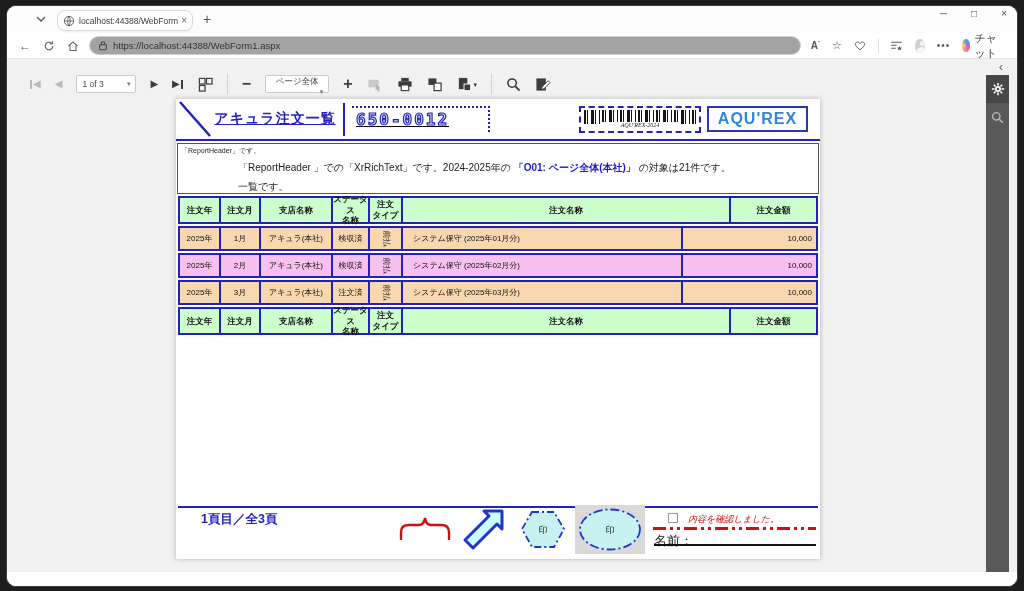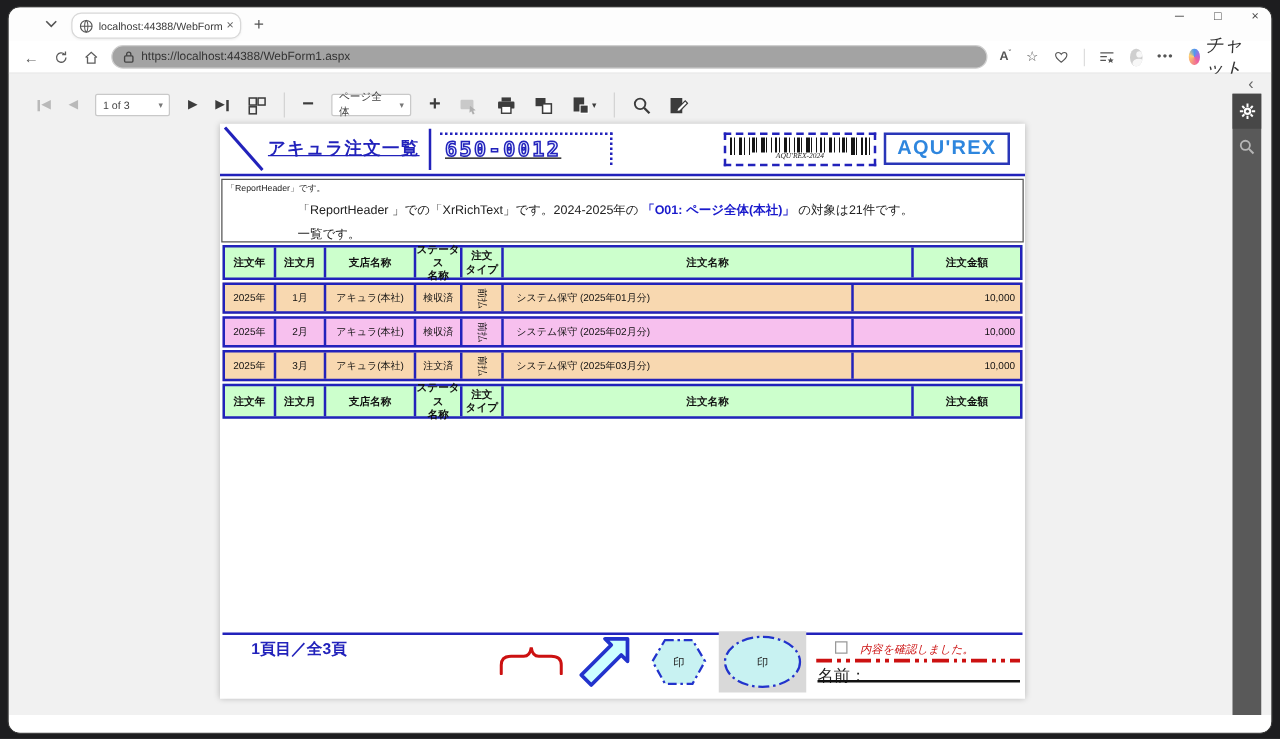--- a/index.html
+++ b/index.html
@@ -31,34 +31,34 @@
   .readaloud { font-size:10px; font-weight:bold; color:#555; }
   .star { font-size:11px; color:#555; }
   .vr { width:1px; height:14px; background:#ddd; }
   .avatar { width:14px; height:14px; border-radius:50%; background:#cfcfcf; position:relative; overflow:hidden; }
   .avatar::before { content:""; position:absolute; left:4.5px; top:2px; width:5px; height:5px; border-radius:50%; background:#f7f7f7; }
   .avatar::after { content:""; position:absolute; left:2px; top:8px; width:10px; height:7px; border-radius:50%; background:#f7f7f7; }
   .more { letter-spacing:1px; font-size:10px; color:#555; }
   .copilot { display:flex; align-items:center; gap:4px; margin-right:14px; cursor:pointer; }
   .copilot-orb { width:13px; height:13px; border-radius:50%;
                  background:conic-gradient(#4e9af1,#b465da,#ee609c,#f7a37b,#ffd26f,#4e9af1); }
-  .copilot-label { font-size:15px; color:#333;font-style:italic; }
+  .copilot-label { font-size:11px; color:#333; }
 
   
   .viewer { position:relative; height:513px; background:#f1f1f1; }
   .vtoolbar { position:absolute; left:0; top:8px; height:34px; display:flex; align-items:center; padding-left:22px; }
   .tbtn { color:#3c3c3c; font-size:10px; margin-right:14px; cursor:pointer; display:inline-flex; align-items:center; line-height:1; }
   .tbtn.disabled { color:#b9b9b9; }
   .tbtn .bar { display:inline-block; width:2px; height:9px; background:currentColor; margin:0 1px; }
   .tbtn.big { font-size:16px; font-weight:bold; }
   .combo { height:18px; background:#fff; border:1px solid #c9c9c9; border-radius:2px; display:flex;
            align-items:center; font-size:8.5px; color:#444; padding:0 5px; margin-right:14px; cursor:pointer; }
   .combo i { font-style:normal; color:#777; font-size:7px; margin-left:auto; padding-left:6px; }
   .combo.pg { width:60px; }
-  .combo.zm { width:64px; }
+  .combo.zm { width:64px;flex-direction:column; }
   .sep { width:1px; height:20px; background:#d4d4d4; margin-right:14px; }
   .caret-mini { font-size:7px; color:#3c3c3c; margin-left:2px; }
 
   .collapse { position:absolute; right:14px; top:0px; font-size:13px; color:#666; cursor:pointer; }
   .sidepanel { position:absolute; right:8px; top:16px; bottom:0; width:23px; background:#595959; }
   .sp-tab { width:23px; height:28px; display:flex; align-items:center; justify-content:center; cursor:pointer; }
   .sp-tab.active { background:#474747; }
 
   .bottomstrip { height:16px; background:#fff; }
 

